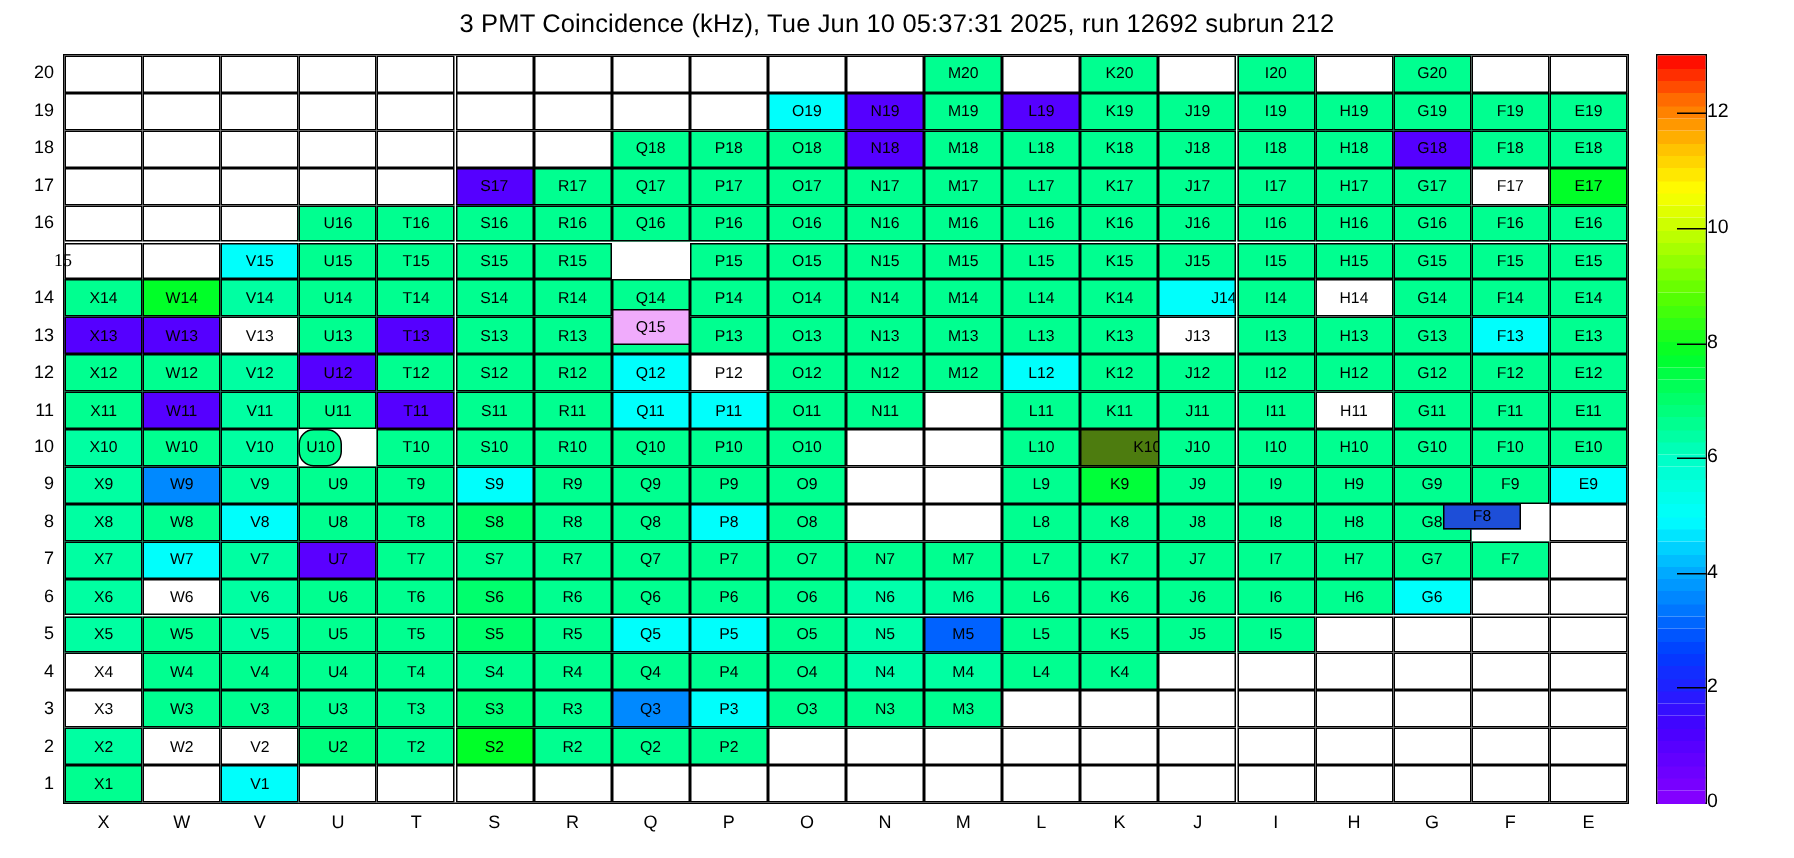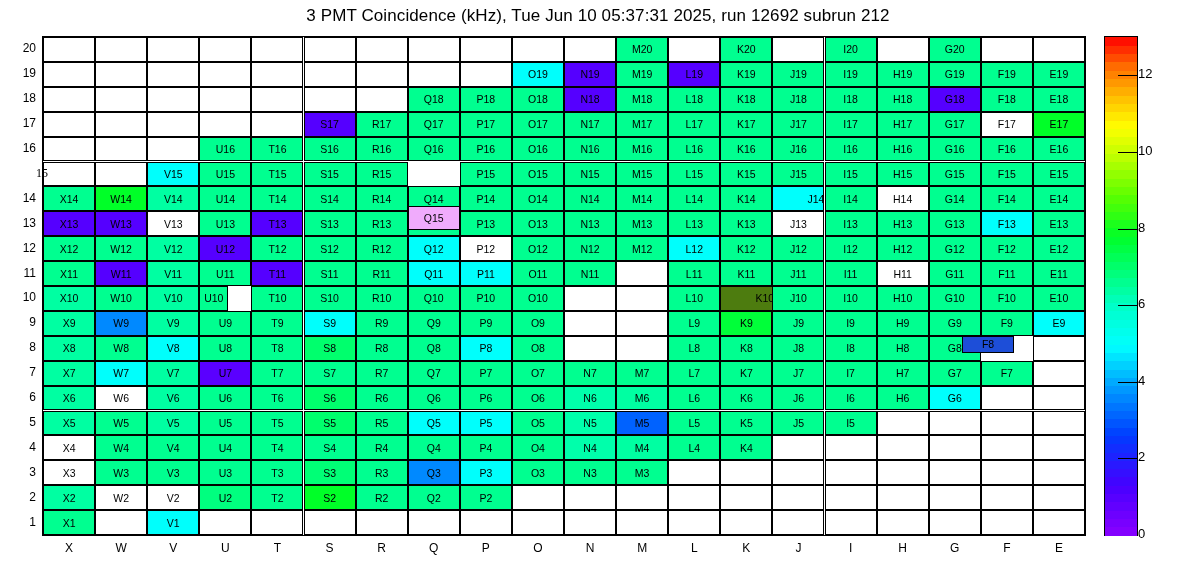--- a/index.html
+++ b/index.html
@@ -214,21 +214,21 @@
       <div class="cell" style="left: 677.3px; top: 273.9px; width: 52.1px; height: 24.9px; background: rgb(0, 255, 57);">K9</div>
       <div class="cell" style="left: 729.4px; top: 273.9px; width: 52.1px; height: 24.9px; background: rgb(0, 255, 144);">J9</div>
       <div class="cell" style="left: 781.5px; top: 273.9px; width: 52.1px; height: 24.9px; background: rgb(0, 255, 144);">I9</div>
       <div class="cell" style="left: 833.6px; top: 273.9px; width: 52.1px; height: 24.9px; background: rgb(0, 255, 144);">H9</div>
       <div class="cell" style="left: 885.7px; top: 273.9px; width: 52.1px; height: 24.9px; background: rgb(0, 255, 144);">G9</div>
       <div class="cell" style="left: 937.8px; top: 273.9px; width: 52.1px; height: 24.9px; background: rgb(0, 255, 144);">F9</div>
       <div class="cell" style="left: 989.9px; top: 273.9px; width: 52.1px; height: 24.9px; background: rgb(0, 255, 252);">E9</div>
       <div class="cell" style="left: 0px; top: 249px; width: 52.1px; height: 24.9px; background: rgb(0, 255, 162);">X10</div>
       <div class="cell" style="left: 52.1px; top: 249px; width: 52.1px; height: 24.9px; background: rgb(0, 255, 144);">W10</div>
       <div class="cell" style="left: 104.2px; top: 249px; width: 52.1px; height: 24.9px; background: rgb(0, 255, 162);">V10</div>
-      <div class="cell" style="left: 156.3px; top: 249px; width: 29px; height: 24.9px; background: rgb(0, 255, 144);">U10</div>
+      <div class="cell" style="left: 156.3px; top: 249px; width: 29px; height: 24.9px; background: rgb(0, 255, 144); border-radius: 10px;">U10</div>
       <div class="cell" style="left: 208.4px; top: 249px; width: 52.1px; height: 24.9px; background: rgb(0, 255, 144);">T10</div>
       <div class="cell" style="left: 260.5px; top: 249px; width: 52.1px; height: 24.9px; background: rgb(0, 255, 144);">S10</div>
       <div class="cell" style="left: 312.6px; top: 249px; width: 52.1px; height: 24.9px; background: rgb(0, 255, 144);">R10</div>
       <div class="cell" style="left: 364.7px; top: 249px; width: 52.1px; height: 24.9px; background: rgb(0, 255, 144);">Q10</div>
       <div class="cell" style="left: 416.8px; top: 249px; width: 52.1px; height: 24.9px; background: rgb(0, 255, 144);">P10</div>
       <div class="cell" style="left: 468.9px; top: 249px; width: 52.1px; height: 24.9px; background: rgb(0, 255, 144);">O10</div>
       <div class="cell" style="left: 521px; top: 249px; width: 52.1px; height: 24.9px; background: rgb(255, 255, 255);"></div>
       <div class="cell" style="left: 573.1px; top: 249px; width: 52.1px; height: 24.9px; background: rgb(255, 255, 255);"></div>
       <div class="cell" style="left: 625.2px; top: 249px; width: 52.1px; height: 24.9px; background: rgb(0, 255, 144);">L10</div>
       <div class="cell" style="left: 677.3px; top: 249px; width: 53px; height: 24.9px; background: #4d7c0f; padding-left: 36px;">K10</div>

